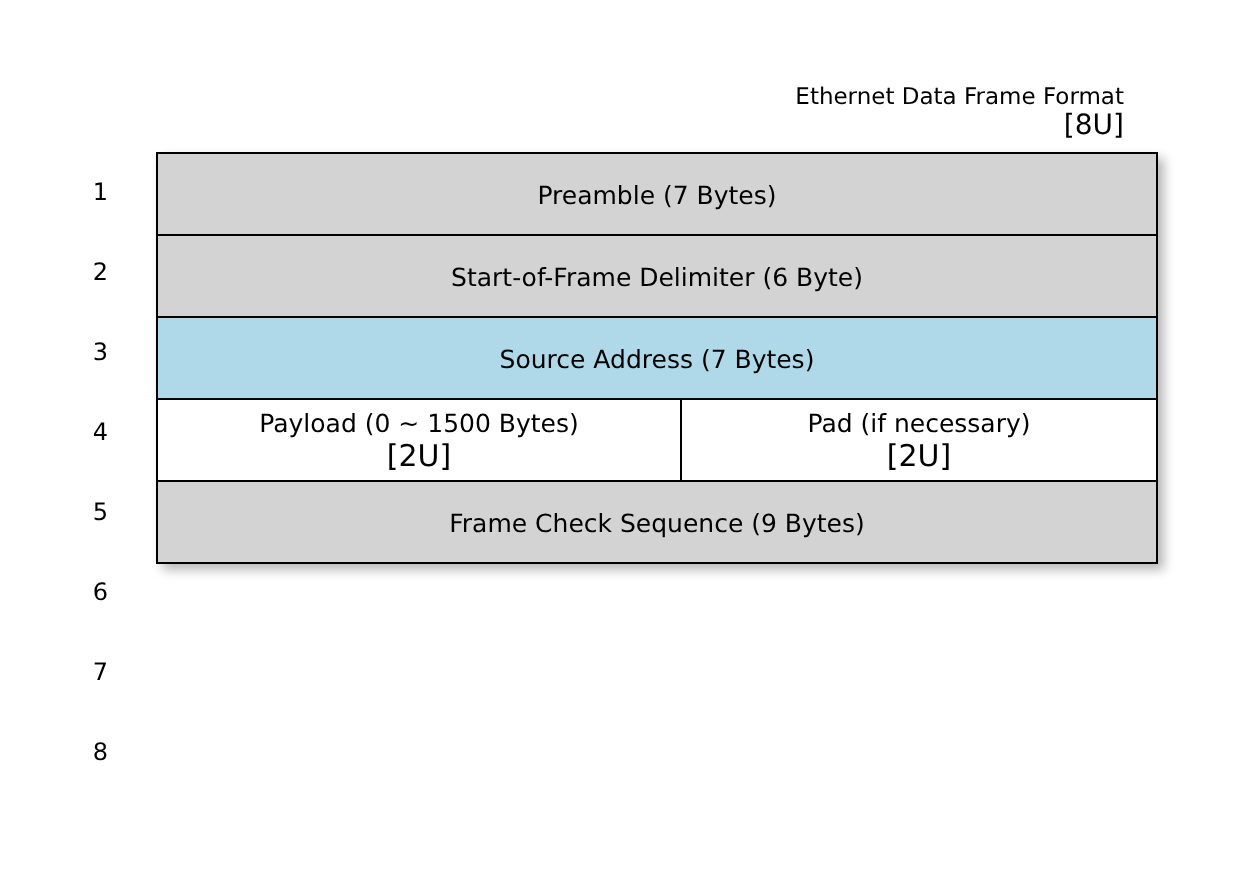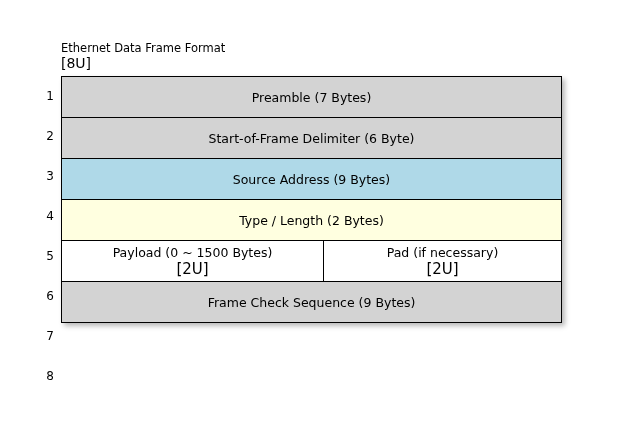--- a/index.html
+++ b/index.html
@@ -16,21 +16,21 @@
     font-family: "DejaVu Sans", "Liberation Sans", sans-serif;
     color: #000000;
   }
 
   
   #title-block {
     position: absolute;
     left: 61px;
     top: 41px;
     width: 501px;
-    text-align: left;
+    text-align: right;
     line-height: 15px;
   }
   #title-block .title-main {
     display: block;
     font-size: 11.5px;
     letter-spacing: 0px;
     white-space: nowrap;
   }
   #title-block .title-sub {
     display: block;
@@ -52,21 +52,21 @@
     width: 34px;
     height: 40px;
     line-height: 40px;
     text-align: right;
     font-size: 12px;
   }
 
   
   #frame-table {
     position: absolute;
-    left: 61px;
+    left: 78px;
     top: 76px;
     width: 501px;
     border-collapse: collapse;
     box-shadow: 3px 3px 5px rgba(0,0,0,0.28);
     background: #ffffff;
   }
   #frame-table td {
     border: 1.6px solid #000000;
     height: 40px;
     padding: 0 4px;
@@ -109,24 +109,21 @@
 
 <table id="frame-table">
   <tbody>
     <tr>
       <td class="cell-gray" colspan="2">Preamble (7 Bytes)</td>
     </tr>
     <tr>
       <td class="cell-gray" colspan="2">Start-of-Frame Delimiter (6 Byte)</td>
     </tr>
     <tr>
-      <td class="cell-blue" colspan="2">Source Address (9 Bytes)</td>
-    </tr>
-    <tr>
-      <td class="cell-yellow" colspan="2">Type / Length (2 Bytes)</td>
+      <td class="cell-blue" colspan="2">Source Address (7 Bytes)</td>
     </tr>
     <tr>
       <td class="cell-white cell-tall" style="width:253px">
         <span>Payload (0 ~ 1500 Bytes)</span>
         <span class="cell-line2">[2U]</span>
       </td>
       <td class="cell-white cell-tall">
         <span>Pad (if necessary)</span>
         <span class="cell-line2">[2U]</span>
       </td>

